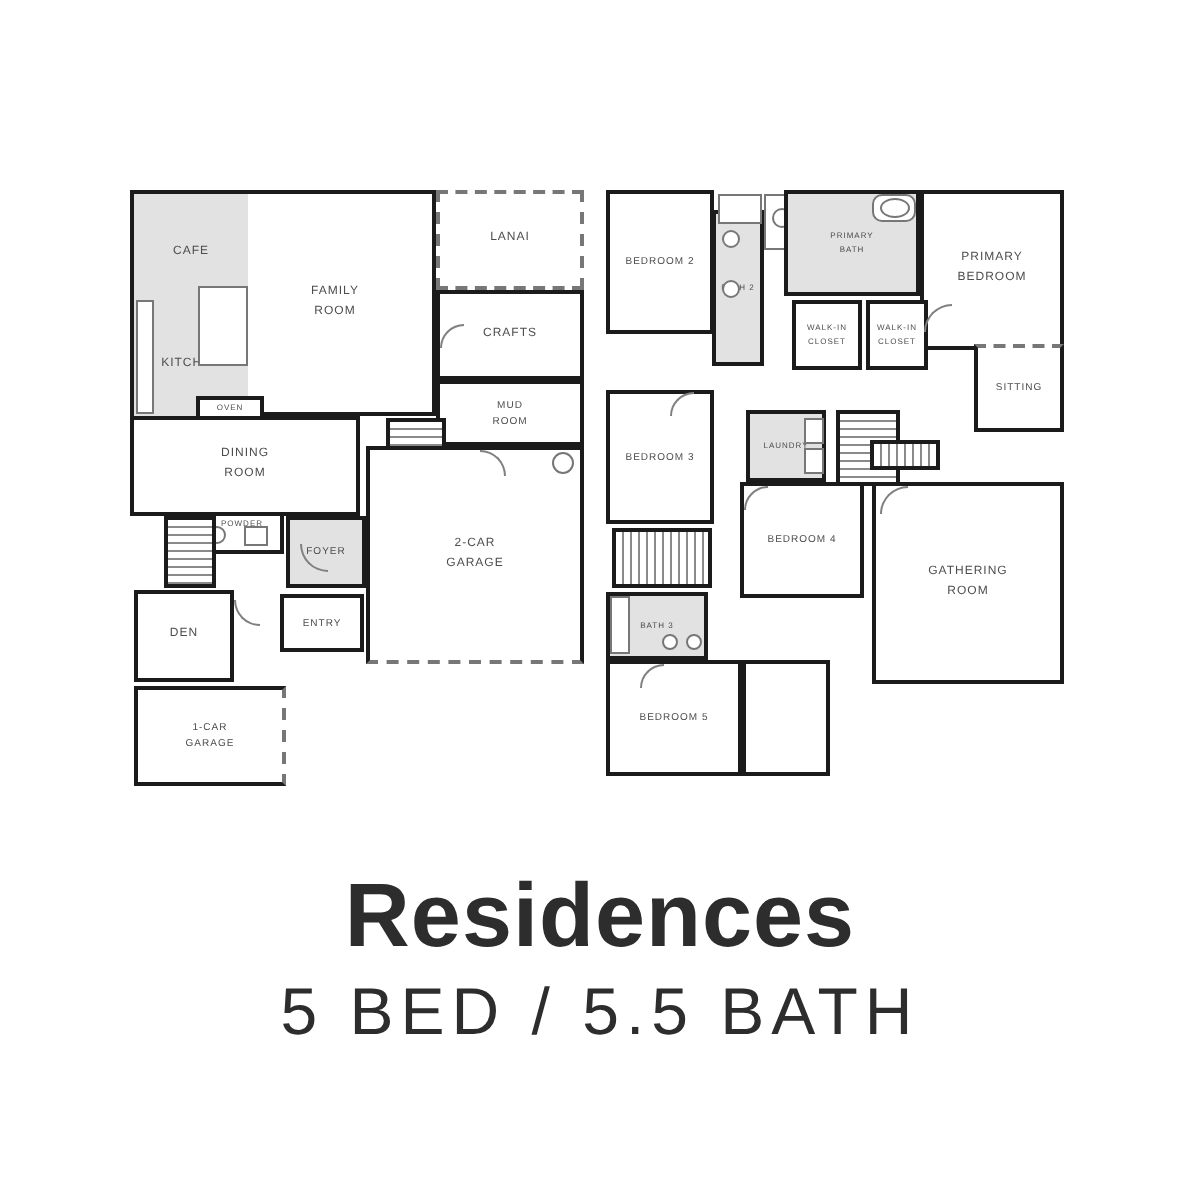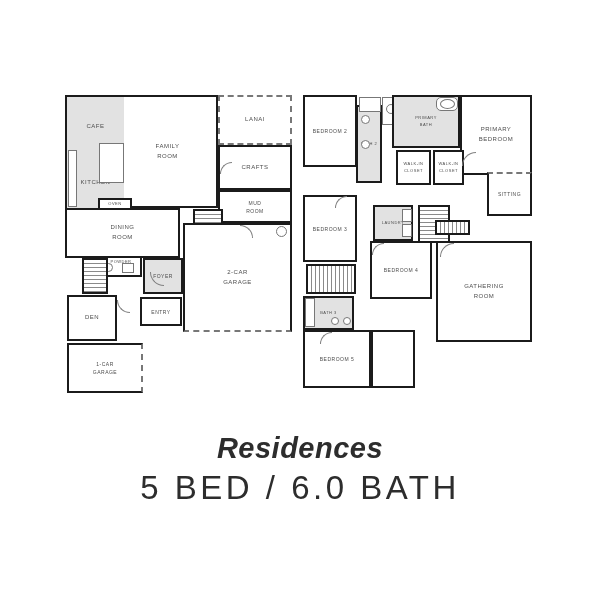--- a/index.html
+++ b/index.html
@@ -19,21 +19,21 @@
   .dash-t{border-top:2px dashed #777;}
   .la-top{align-items:flex-start;padding-top:1px;}
   .lbl{font-size:6px;letter-spacing:.5px;line-height:1.6;color:var(--label);text-align:center;white-space:pre-line;}
   .stairs{border:2px solid var(--wall);background:#fff;}
   .tr-h{background:repeating-linear-gradient(to bottom,#fff 0 3px,var(--thin) 3px 4px);}
   .tr-v{background:repeating-linear-gradient(to right,#fff 0 3px,var(--thin) 3px 4px);}
   .fix{border:1px solid #777;background:#fff;}
   .circ{border:1px solid #777;background:#fff;border-radius:50%;}
   .arc{background:transparent;}
   .caption{position:absolute;left:0;top:433px;width:600px;text-align:center;}
-  .title{font-size:29px;font-weight:bold;color:var(--heading);letter-spacing:.5px;line-height:1.1;font-style:italic;}
+  .title{font-size:45px;font-weight:bold;color:var(--heading);letter-spacing:.5px;line-height:1.1;}
   .subtitle{font-size:33px;font-weight:normal;color:var(--heading);letter-spacing:3.5px;margin-top:5px;line-height:1.1;}
 </style>
 </head>
 <body>
 
 <div id="canvas">
   <div class="plan" id="plan-first" style="left: 65px; top: 95px; width: 227px; height: 303px;">
       <div class="el room" style="left: 0px; top: 0px; width: 153px; height: 113px;">
         <span class="lbl" style="font-size: 6px; transform: translateX(26px);">FAMILY
 ROOM</span>
@@ -158,15 +158,15 @@
       </div>
       <div class="el room" style="left: 68px; top: 235px; width: 44px; height: 58px;"></div>
       <div class="el arc" style="left: 159px; top: 57px; width: 14px; height: 14px; border-top: 1px solid rgb(128, 128, 128); border-left: 1px solid rgb(128, 128, 128); border-radius: 100% 0px 0px;"></div>
       <div class="el arc" style="left: 137px; top: 148px; width: 14px; height: 14px; border-top: 1px solid rgb(128, 128, 128); border-left: 1px solid rgb(128, 128, 128); border-radius: 100% 0px 0px;"></div>
       <div class="el arc" style="left: 17px; top: 237px; width: 12px; height: 12px; border-top: 1px solid rgb(128, 128, 128); border-left: 1px solid rgb(128, 128, 128); border-radius: 100% 0px 0px;"></div>
       <div class="el arc" style="left: 69px; top: 148px; width: 12px; height: 12px; border-top: 1px solid rgb(128, 128, 128); border-left: 1px solid rgb(128, 128, 128); border-radius: 100% 0px 0px;"></div>
       <div class="el arc" style="left: 32px; top: 101px; width: 12px; height: 12px; border-top: 1px solid rgb(128, 128, 128); border-left: 1px solid rgb(128, 128, 128); border-radius: 100% 0px 0px;"></div>
     </div>
   <div class="caption">
     <div class="title">Residences</div>
-    <div class="subtitle">5 BED / 6.0 BATH</div>
+    <div class="subtitle">5 BED / 5.5 BATH</div>
   </div>
 </div>
 
 </body></html>

